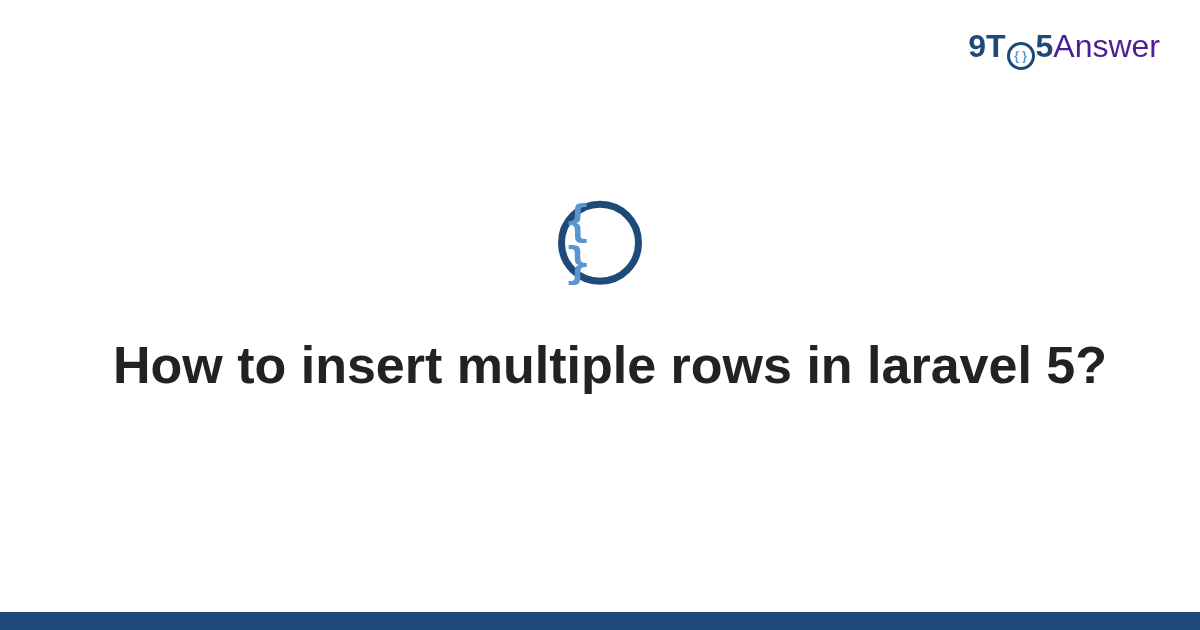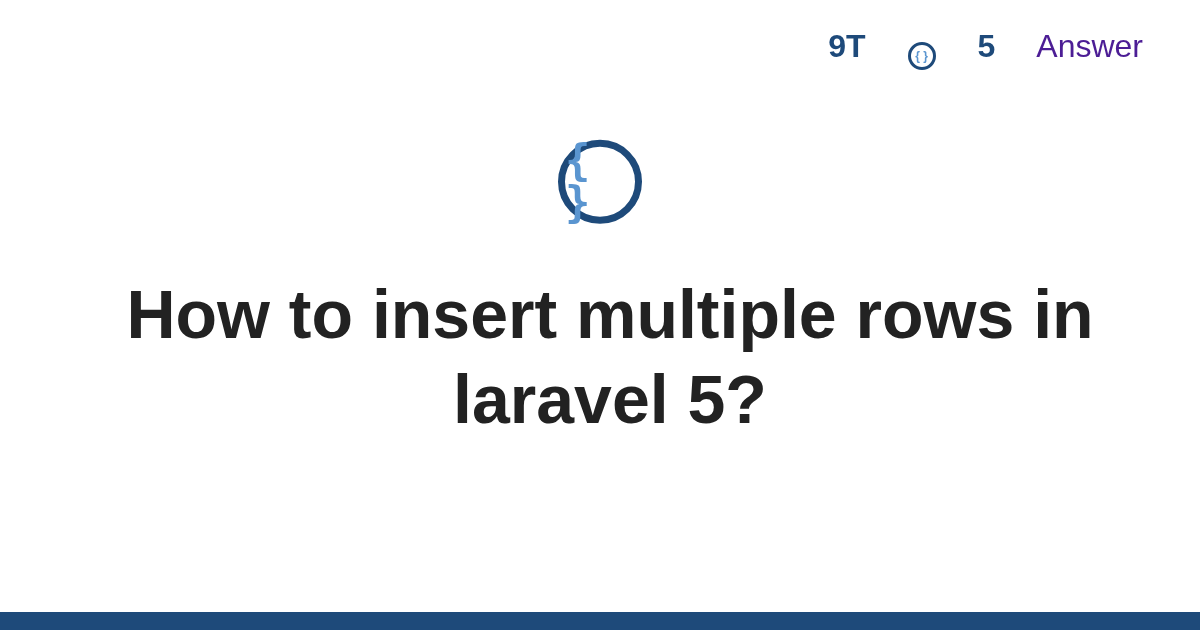--- a/index.html
+++ b/index.html
@@ -11,26 +11,25 @@
       width: 1200px;
       height: 630px;
       background: #ffffff;
       font-family: -apple-system, BlinkMacSystemFont, "Segoe UI", Helvetica, Arial, sans-serif;
       position: relative;
       overflow: hidden;
     }
     .logo-container {
       position: absolute;
       top: 28px;
-      right: 57px;
+      right: 40px;
       display: flex;
       align-items: baseline;
       font-size: 32px;
       font-weight: 600;
-      gap: 41px;
     }
     .logo-9t {
       color: #1e4a7a;
     }
     .logo-o {
       display: inline-flex;
       align-items: center;
       justify-content: center;
       width: 28px;
       height: 28px;
@@ -76,21 +75,21 @@
     }
     .icon-braces {
       font-size: 42px;
       font-weight: 700;
       color: #5a95d0;
       letter-spacing: 2px;
       font-family: Consolas, Monaco, monospace;
       line-height: 1;
     }
     .title {
-      font-size: 68px;
+      font-size: 52px;
       font-weight: 700;
       color: #222222;
       text-align: center;
       line-height: 1.25;
       margin-left: 20px;
     }
     .bottom-bar {
       position: absolute;
       bottom: 0;
       left: 0;

